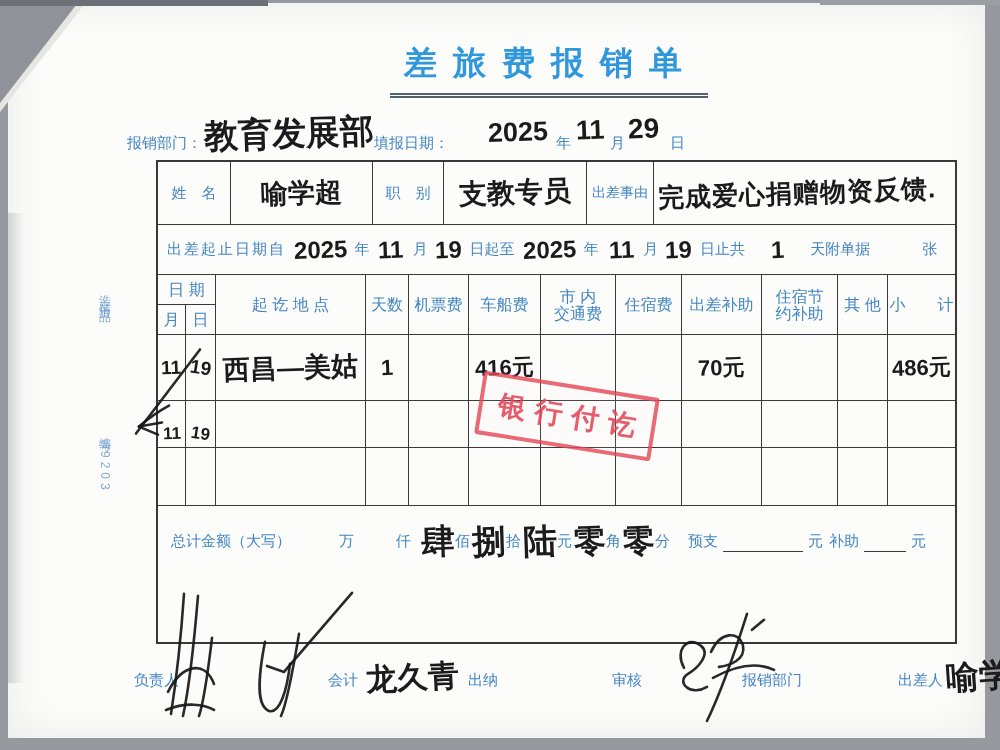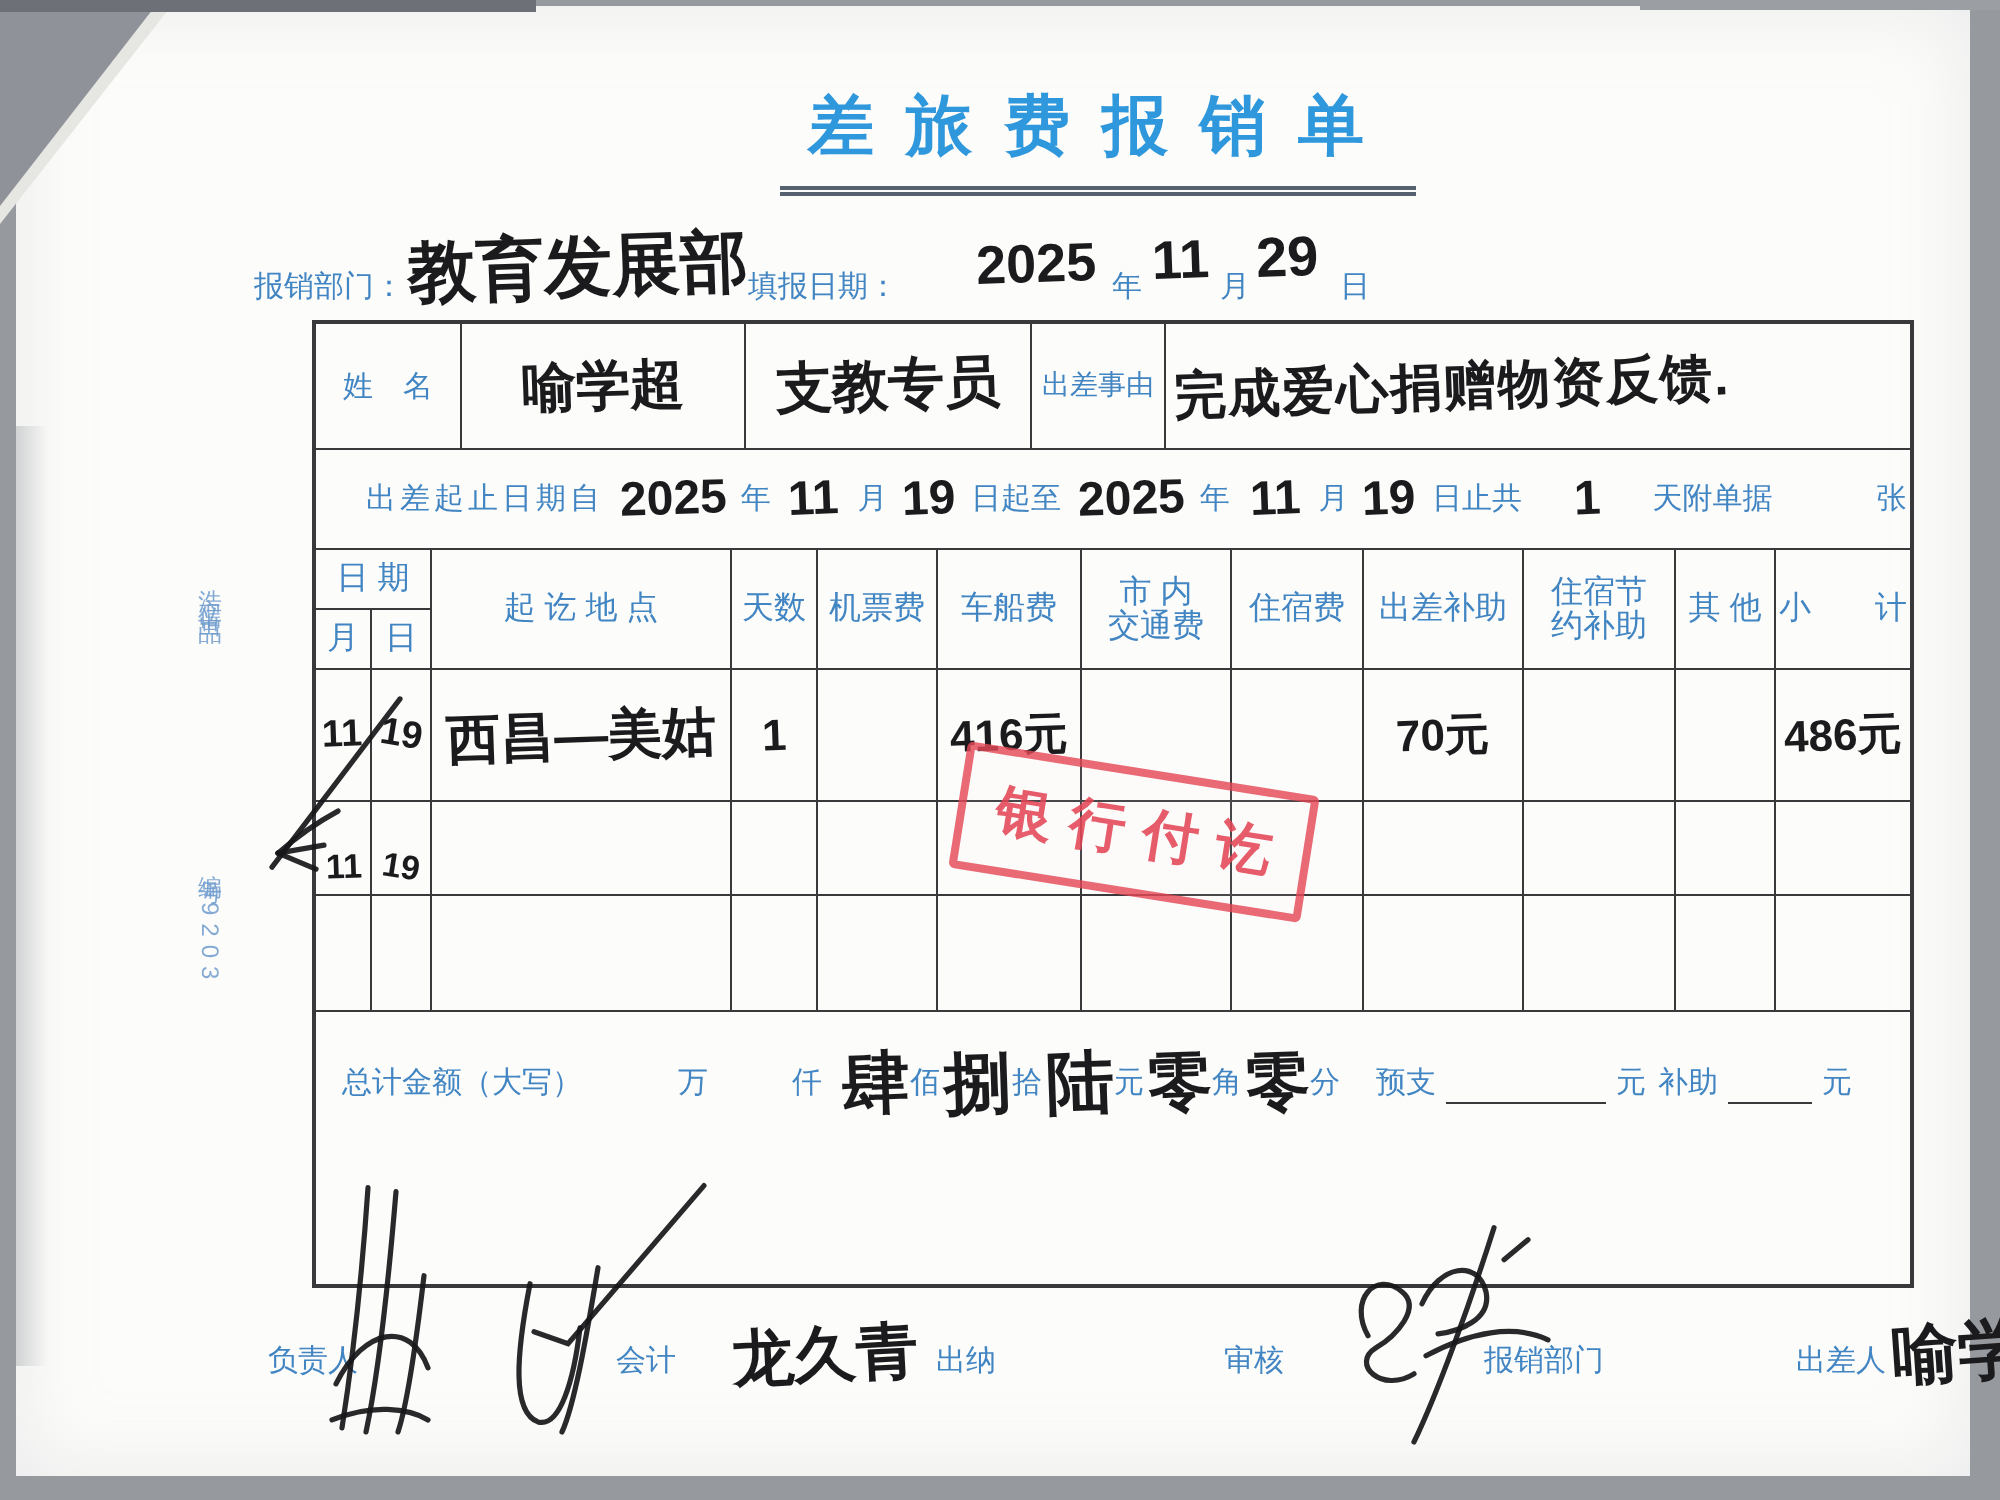--- a/index.html
+++ b/index.html
@@ -35,21 +35,21 @@
   .rA{height:62px;} .rB{height:50px;} .rC{height:60px;} .rD{height:66px;}
   .rE{height:47px;} .rF{height:58px;} .rG{height:54px;} .rH{height:72px;}
 
   .dhdr{flex-direction:column;padding:0;align-items:stretch;}
   .dh-top{flex:1;display:flex;align-items:center;justify-content:center;border-bottom:1.5px solid #39393c;}
   .dh-bot{flex:1;display:flex;}
   .dh-m{width:27px;display:flex;align-items:center;justify-content:center;}
   .dh-d{flex:1;border-left:1.5px solid #39393c;display:flex;align-items:center;justify-content:center;}
   .hcell{font-size:16px;color:#4285c3;text-align:center;line-height:17px;white-space:nowrap;}
 
-  .flow{justify-content:flex-start;padding-left:25px;}
+  .flow{justify-content:flex-start;padding-left:9px;}
   .num{font-size:24px;}
   .money{font-size:22px;}
   .ul{display:inline-block;border-bottom:1.5px solid #39393c;height:20px;}
 
   .stamp{position:absolute;left:470px;top:381px;width:170px;height:56px;border:4px solid rgba(227,70,85,.8);
     border-radius:3px;display:flex;align-items:center;justify-content:center;transform:rotate(9deg);
     background:rgba(255,245,245,.08);}
   .stamp span{font-size:28px;font-weight:bold;letter-spacing:9px;color:rgba(227,70,85,.88);padding-left:9px;white-space:nowrap;}
 
   .side{position:absolute;writing-mode:vertical-rl;color:rgba(110,155,205,.85);font-size:12px;
@@ -85,20 +85,23 @@
     <span class="lbl abs" style="left:662px;top:131px;">日</span>
 
     <div class="tbl">
 
       <div class="r rA">
         <div class="c" style="width:72px;">
             <span class="lbl">姓　名</span>
           </div>
         <div class="c" style="width:142px;">
             <span class="hw" style="font-size:27px;">喻学超</span>
+          </div>
+        <div class="c" style="width:71px;">
+            <span class="lbl">职　别</span>
           </div>
         <div class="c" style="width:143px;">
             <span class="hw" style="font-size:28px;">支教专员</span>
           </div>
         <div class="c" style="width:67px;text-align:center;">
             <span class="lbl" style="font-size:14px;">出差事由</span>
           </div>
         <div class="c" style="flex:1;justify-content:flex-start;padding-left:4px;">
             <span class="hw" style="font-size:26px;letter-spacing:1px;">完成爱心捐赠物资反馈.</span>
           </div>
@@ -291,21 +294,21 @@
         </div>
       </div>
     </div>
 
     <div class="stamp">
       <span>银行付讫</span>
     </div>
 
     <div class="sigs">
       <span class="lbl" style="left:8px;">负责人</span>
-      <span class="lbl" style="left:182px;">会计</span>
+      <span class="lbl" style="left:202px;">会计</span>
       <span class="signame" style="left:240px;top:6px;font-size:31px;transform:rotate(-3deg);">龙久青</span>
       <span class="lbl" style="left:342px;">出纳</span>
       <span class="lbl" style="left:486px;">审核</span>
       <span class="lbl" style="left:616px;">报销部门</span>
       <span class="lbl" style="left:772px;">出差人</span>
       <span class="signame" style="left:820px;top:2px;font-size:33px;transform:rotate(-4deg);">喻学超</span>
     </div>
 
     <svg class="overlay" viewBox="0 0 977 734" preserveAspectRatio="none">
 

